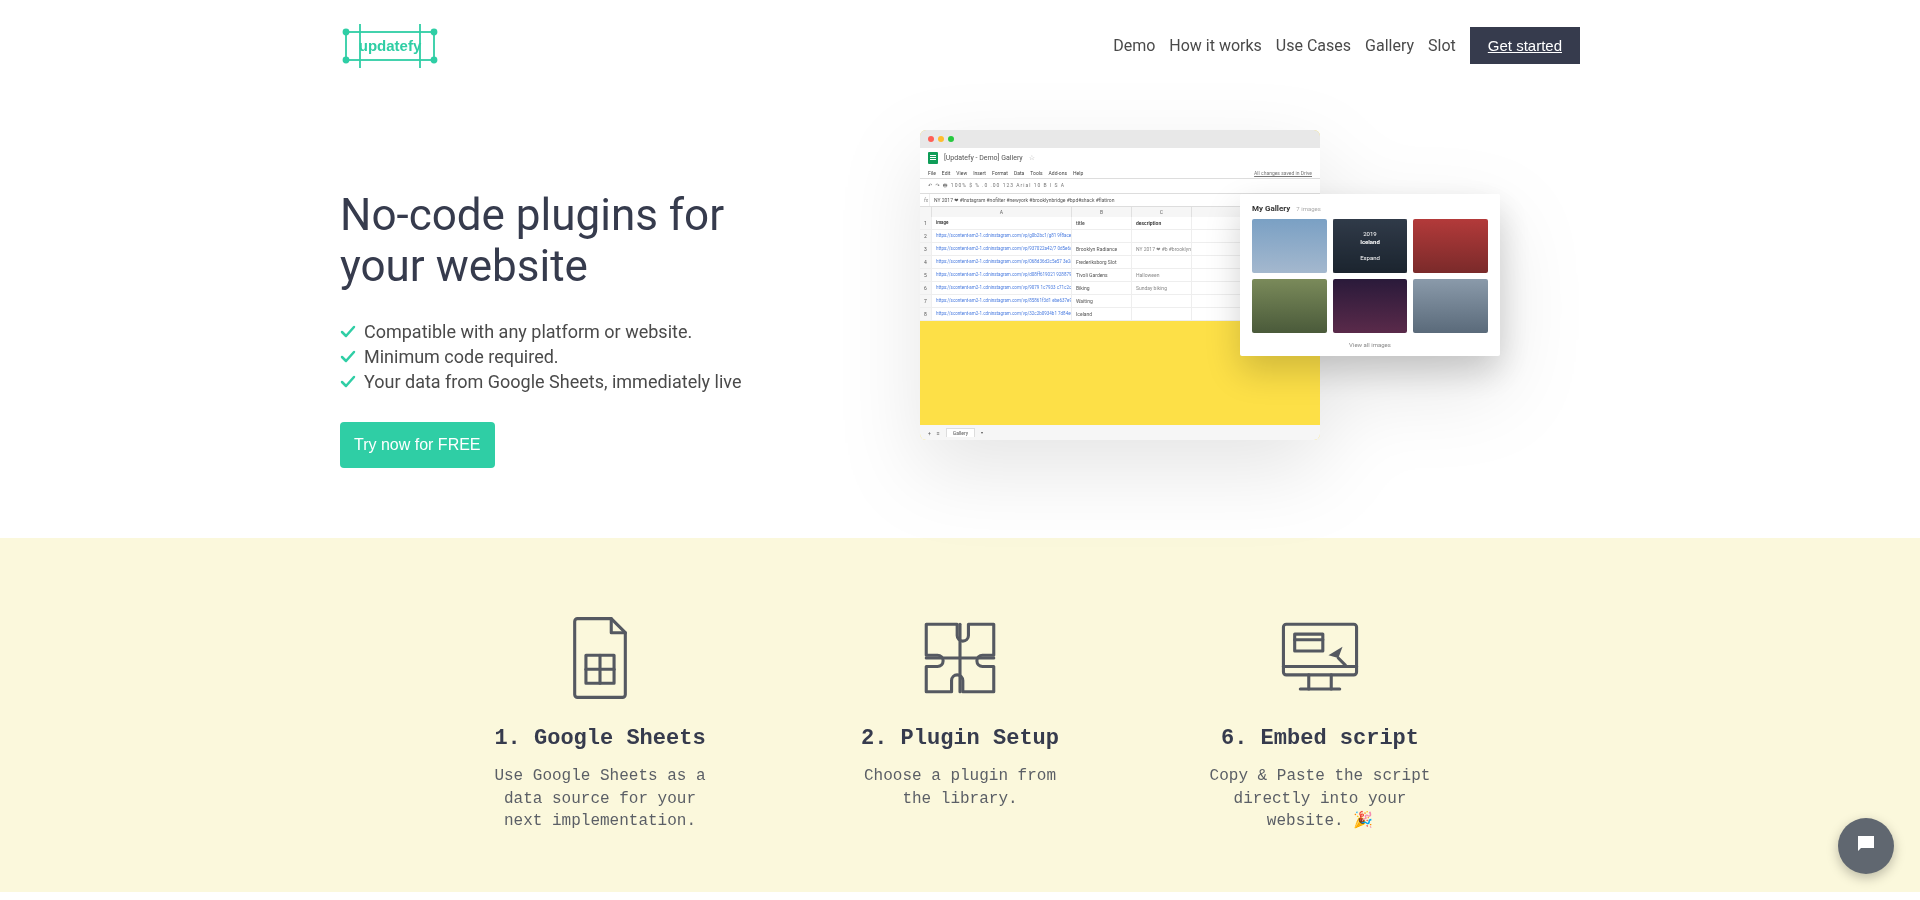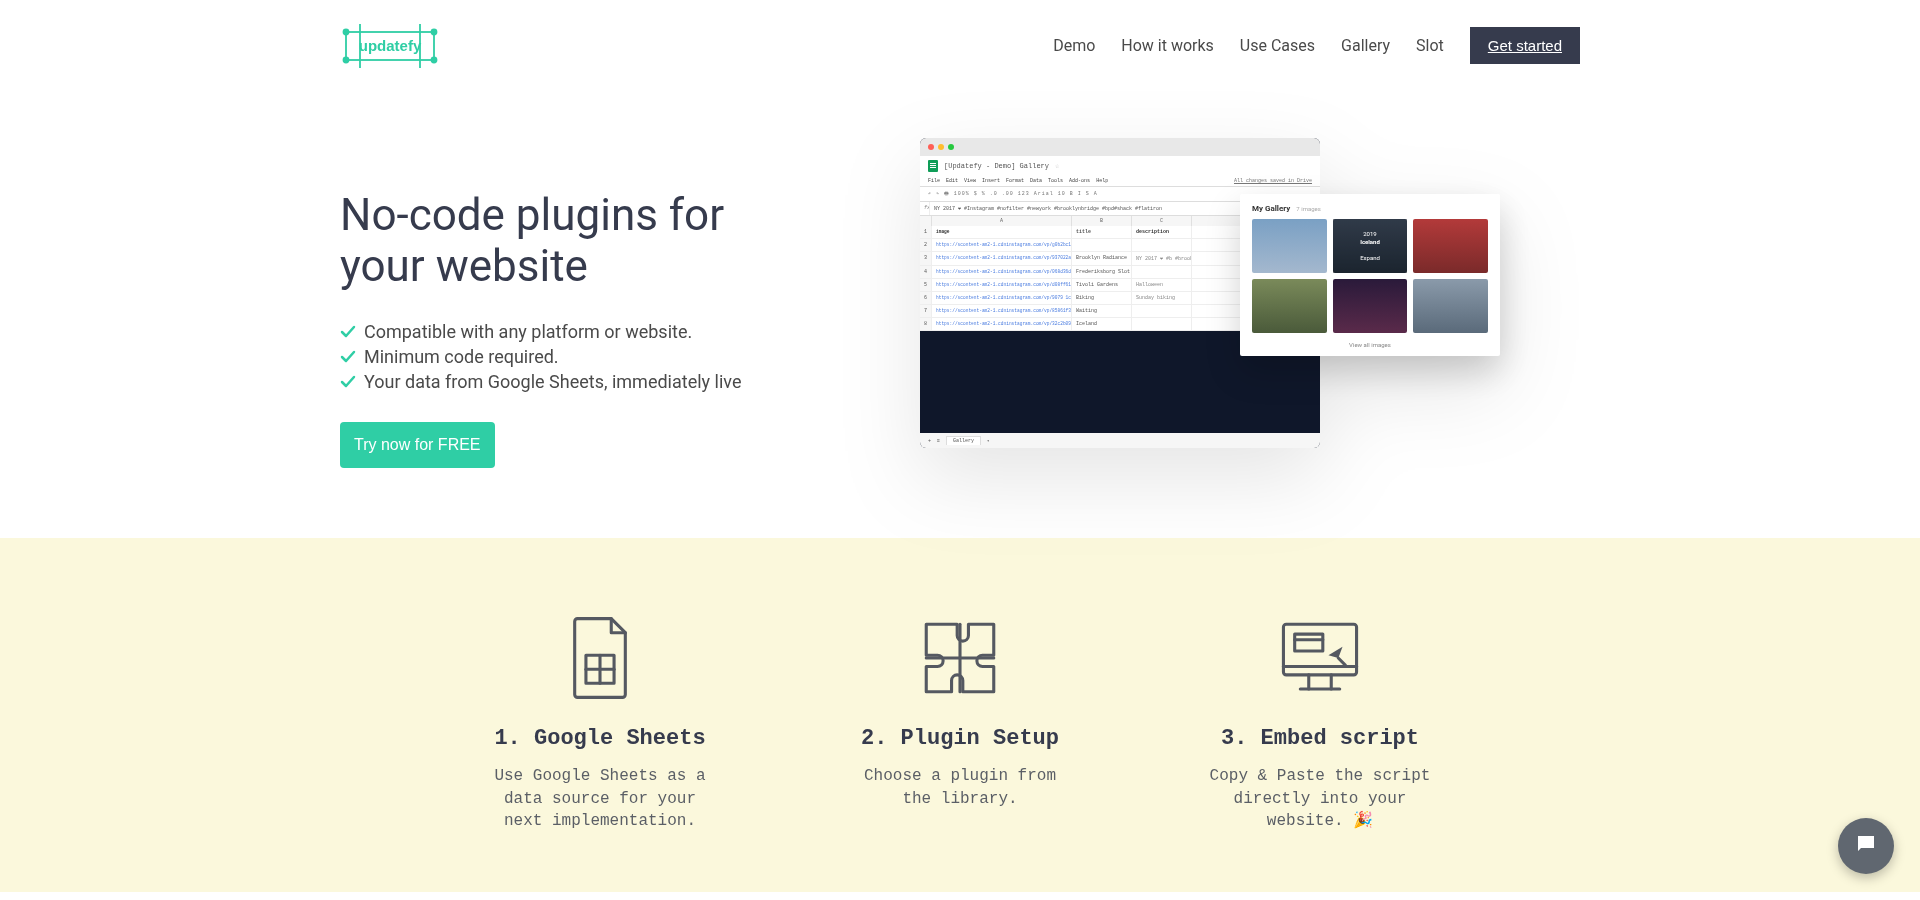--- a/index.html
+++ b/index.html
@@ -20,21 +20,21 @@
     align-items: center;
     justify-content: space-between;
     padding: 18px 0;
   }
   .logo {
     width: 100px;
     height: 54px;
     position: relative;
   }
   .logo svg { width: 100%; height: 100%; }
-  nav { display: flex; align-items: center; gap: 26px; justify-content: flex-end; }
+  nav { display: flex; align-items: center; gap: 14px; justify-content: flex-end; }
   nav a {
     color: #4a4a4a;
     text-decoration: none;
     font-size: 16px;
   }
   .btn-primary {
     background: #363b4d;
     color: #ffffff;
     padding: 10px 18px;
     font-size: 15px;
@@ -86,28 +86,27 @@
     position: relative;
   }
   .mock-wrap {
     position: relative;
     width: 490px;
     height: 330px;
     filter: drop-shadow(0 30px 40px rgba(0,0,0,0.10));
   }
   .mock-sheet {
     position: absolute;
-    top: 8px; left: 0;
+    top: 0; left: 0;
     width: 400px; height: 310px;
-    background: #0f172a;
+    background: #fde047;
     border-radius: 6px;
     overflow: hidden;
     font-size: 5px;
     color: #555;
-    font-family: Liberation Mono, monospace;
   }
   .mac-dots { display: flex; gap: 4px; padding: 6px 8px; background:#e8e8e8; }
   .mac-dots span { width:6px; height:6px; border-radius:50%; }
   .mac-dots .r{background:#ff5f56;} .mac-dots .y{background:#ffbd2e;} .mac-dots .g{background:#27c93f;}
   .sheet-head { background:#fff; padding:4px 8px; font-size:7px; display:flex; align-items:center; gap:6px;}
   .gs-icon{width:10px;height:12px;background:#0f9d58;border-radius:1px;position:relative;}
   .gs-icon::after{content:"";position:absolute;inset:3px 2px;background:repeating-linear-gradient(#fff,#fff 1px,#0f9d58 1px,#0f9d58 2px);}
   .sheet-menu{background:#fff;padding:2px 8px;font-size:5px;color:#444;display:flex;gap:6px;border-bottom:1px solid #ddd;}
   .sheet-tool{background:#fff;padding:3px 8px;font-size:5px;color:#777;border-bottom:1px solid #ddd;letter-spacing:1px;}
   .sheet-grid{background:#fff;}
@@ -392,21 +391,21 @@
           <line x1="6" y1="38" x2="58" y2="38"></line>
           <line x1="24" y1="44" x2="24" y2="54"></line>
           <line x1="40" y1="44" x2="40" y2="54"></line>
           <line x1="18" y1="54" x2="46" y2="54"></line>
           <rect x="14" y="15" width="20" height="12"></rect>
           <line x1="14" y1="19" x2="34" y2="19"></line>
           <path d="M38 30 l10 -6 l-3 8 Z" fill="#555961" stroke="none"></path>
           <line x1="45" y1="32" x2="50" y2="37"></line>
         </svg>
       </div>
-      <h3 class="step-title">3. Embed script</h3>
+      <h3 class="step-title">6. Embed script</h3>
       <p class="step-desc">Copy &amp; Paste the script directly into your website. 🎉</p>
     </div>
   </div>
 </section>
 
 <div class="chat-fab">
   <span>
     <svg viewBox="0 0 24 24">
         <path d="M4 4h16v12H7l-3 3V4z"></path>
       </svg>

